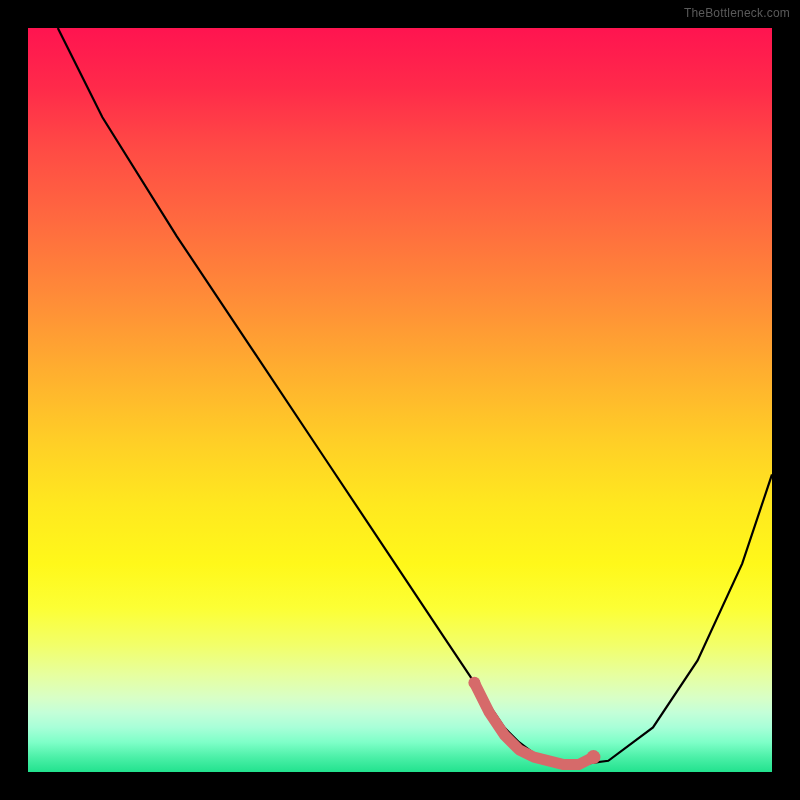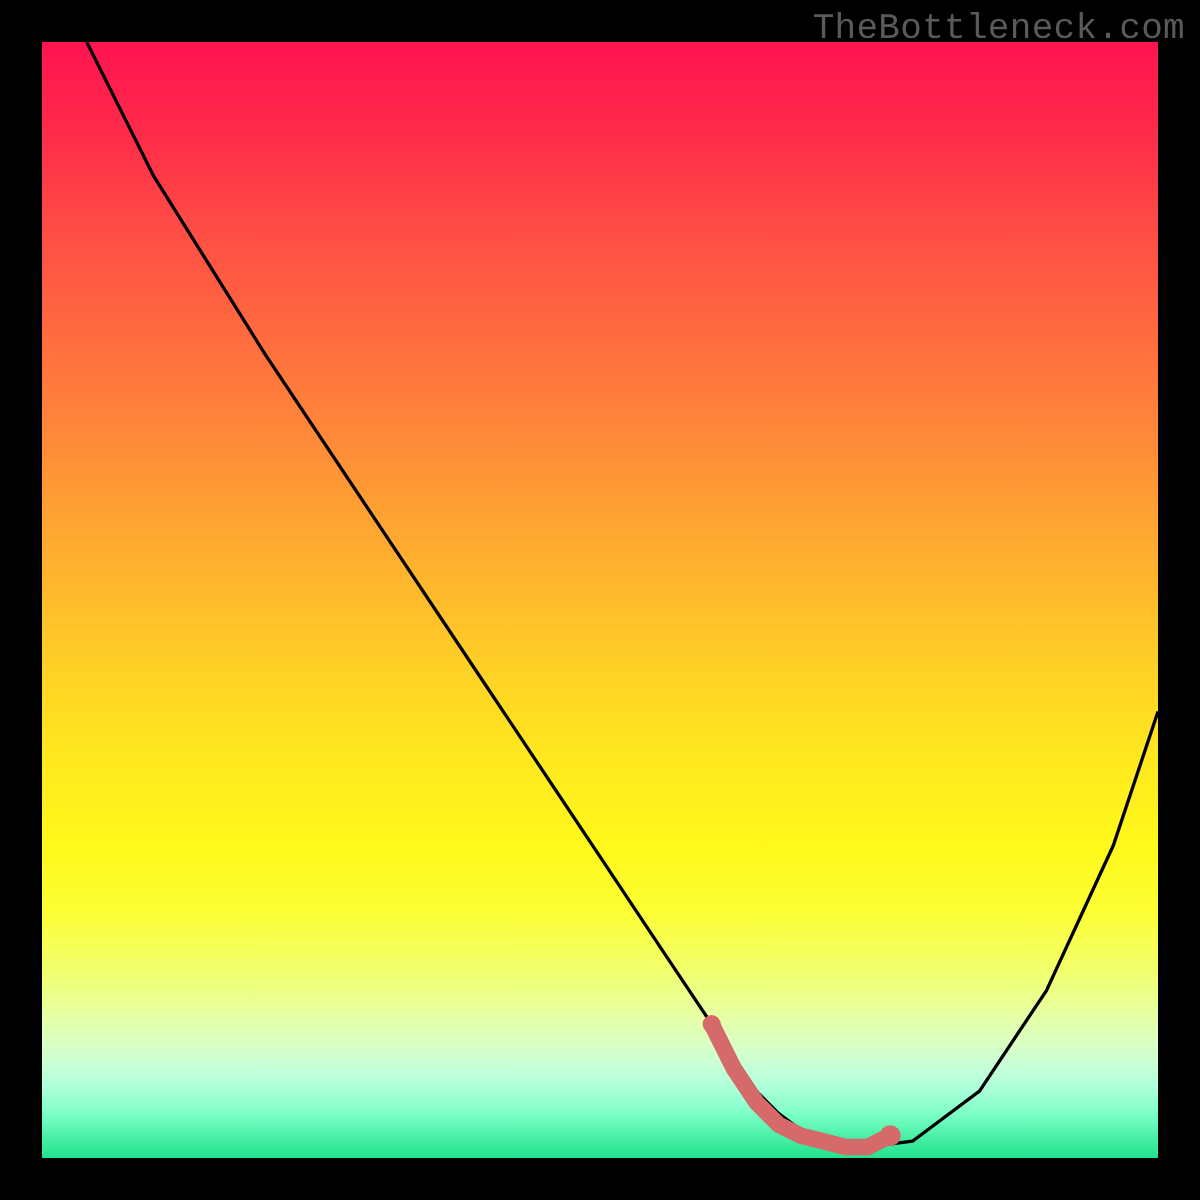--- a/index.html
+++ b/index.html
@@ -7,22 +7,22 @@
   .container {
     position: relative;
     width: 800px;
     height: 800px;
     background: #000;
   }
   .watermark {
     position: absolute;
     top: 6px;
     right: 10px;
-    font-family: Liberation Mono, monospace;
-    font-size: 24px;
+    font-family: Liberation Sans, sans-serif;
+    font-size: 12px;
     color: #5a5a5a;
     font-weight: 500;
     letter-spacing: 0.2px;
   }
   .plot-area {
     position: absolute;
     left: 28px;
     top: 28px;
     width: 744px;
     height: 744px;

